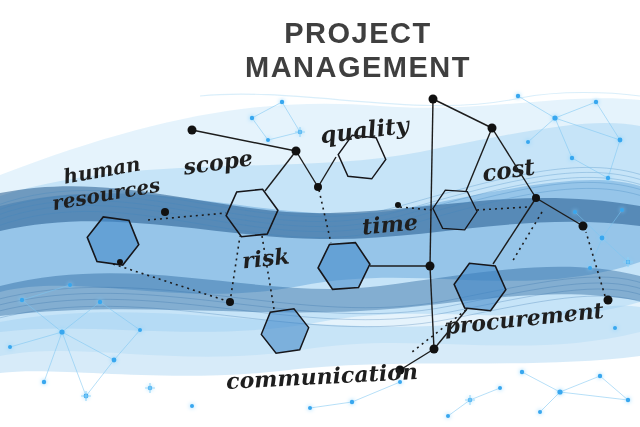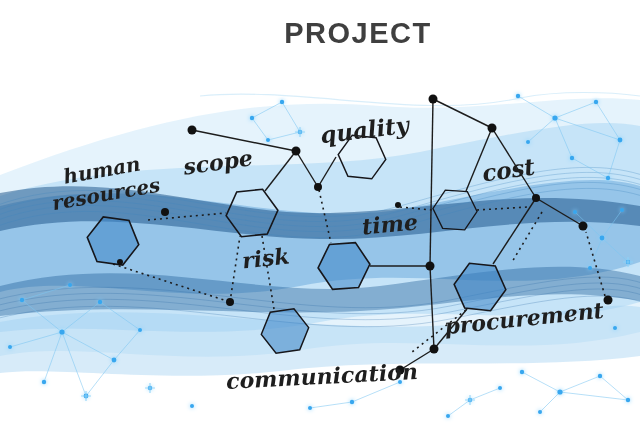--- a/index.html
+++ b/index.html
@@ -211,20 +211,21 @@
       <circle class="gn" cx="165" cy="212" r="4"></circle>
       <circle class="gn" cx="230" cy="302" r="4"></circle>
       <circle class="gn" cx="608" cy="300" r="4.5"></circle>
       <circle class="gn" cx="120" cy="262" r="3"></circle>
       <circle class="gn" cx="398" cy="205" r="3"></circle>
     </g>
   </svg>
 
   <div class="title">
     <div>PROJECT</div>
+    <div>MANAGEMENT</div>
   </div>
 
   <div class="lbl lbl-hr">human resources</div>
   <div class="lbl lbl-scope">scope</div>
   <div class="lbl lbl-quality">quality</div>
   <div class="lbl lbl-cost">cost</div>
   <div class="lbl lbl-time">time</div>
   <div class="lbl lbl-risk">risk</div>
   <div class="lbl lbl-proc">procurement</div>
   <div class="lbl lbl-comm">communication</div>

